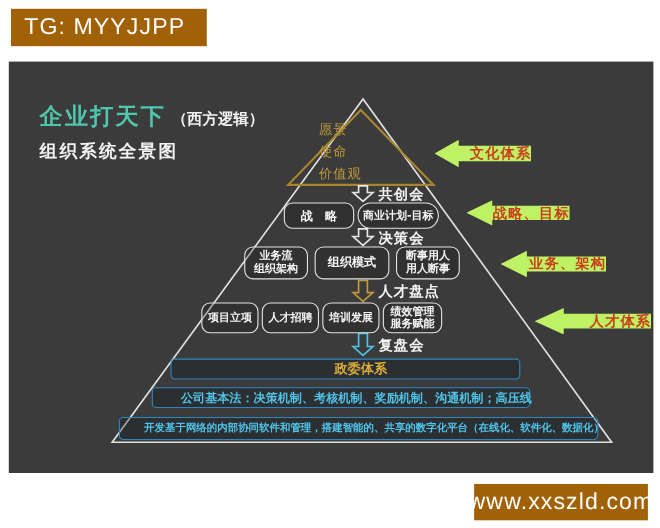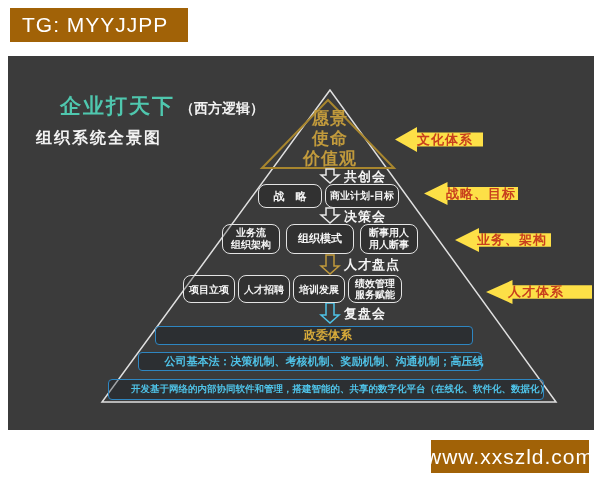--- a/index.html
+++ b/index.html
@@ -13,41 +13,41 @@
     background:#a16207; color:#ffffff; font-size:21px; letter-spacing:1px;
     display:flex; align-items:center; font-family:"Liberation Sans",sans-serif;
   }
   .tg-badge { left:10px; top:8px; width:178px; height:34px; padding-left:12px; }
   .www-badge { left:431px; top:440px; width:158px; height:33px; justify-content:center; }
   
   .panel { left:8px; top:56px; width:586px; height:374px; background:#3b3b3b; }
   .panel > * { position:absolute; }
   svg.layer { left:0; top:0; }
   
-  .title1 { left:28px; top:36px; white-space:nowrap;margin-left:24px; }
+  .title1 { left:28px; top:36px; white-space:nowrap; }
   .title-main { color:#4fc7ae; font-size:21px; font-weight:bold; letter-spacing:2px; }
   .title-paren { color:#f2f2f2; font-size:14px; font-weight:bold; }
   .title2 { left:28px; top:72px; color:#f2f2f2; font-size:16px; font-weight:bold; letter-spacing:2px; }
   
   .apex-text {
-    left:282px; top:52px; width:80px; text-align:center;
-    color:#c19a3c; font-size:17px; font-weight:bold; line-height:20px; letter-spacing:1px;
+    left:282px; top:52px; width:80px; 
+    color:#c19a3c; font-size:12px; font-weight:normal; line-height:20px; letter-spacing:1px;
   }
   
   .meet { left:336px; color:#f5f5f5; font-size:13px; font-weight:bold; white-space:nowrap; letter-spacing:1px; }
   .m1 { top:112px; } .m2 { top:152px; } .m3 { top:200px; } .m4 { top:249px; }
   
   .box {
     border:1.5px solid #e3e3e3; border-radius:8px; background:rgba(20,20,20,0.25);
     color:#f5f5f5; font-weight:bold; display:flex; flex-direction:column;
     align-items:center; justify-content:center; text-align:center; white-space:nowrap;
   }
   .row1 { top:128px; height:24px; font-size:11px; }
   .bx-strategy { left:250px; width:64px; }
-  .bx-plan { left:317px; width:74px; font-size:10px; }
+  .bx-plan { left:317px; width:74px; font-size:10px;border-radius:12px; }
   .row2 { top:168px; height:30px; font-size:10px; line-height:12px; }
   .bx-bizflow { left:214px; width:58px;align-items:center; }
   .bx-orgmode { left:278px; width:68px; font-size:11px; }
   .bx-judge { left:352px; width:58px; }
   .row3 { top:219px; height:28px; font-size:10px; line-height:11px; }
   .bx-r3-1 { left:175px; width:52px; }
   .bx-r3-2 { left:230px; width:52px; }
   .bx-r3-3 { left:285px; width:52px; }
   .bx-r3-4 { left:340px; width:54px; }
   .bx-r3-5 { left:397px; width:54px; }
@@ -55,22 +55,22 @@
   .bar {
     border:1.5px solid #2e86c1; border-radius:4px; background:rgba(10,20,30,0.3);
     display:flex; align-items:center; justify-content:center; white-space:nowrap; font-weight:bold;padding-left:28px;
   }
   .bar1 { left:147px; top:270px; width:318px; height:19px; font-size:12px; color:#f2f2f2; }
   .bar1 .gold-label { color:#d8ab3a; }
   .bar2 { left:130px; top:296px; width:344px; height:19px; font-size:11px; color:#4fc3e8; }
   .bar3 { left:100px; top:323px; width:436px; height:21px; font-size:9.5px; color:#4fc3e8; }
   
   .sarrow {
-    background:#fde047; color:#c8401e; font-size:13px; font-weight:bold;
-    display:flex; align-items:center; justify-content:flex-start; padding-left:22px;
+    background:#bef264; color:#c8401e; font-size:13px; font-weight:bold;
+    display:flex; align-items:center; justify-content:flex-end; padding-left:22px;
     clip-path:polygon(0 50%, 25% 0, 25% 22%, 100% 22%, 100% 78%, 25% 78%, 25% 100%);
     white-space:nowrap; letter-spacing:1px;
   }
   .sa1 { left:387px; top:71px;  width:88px;  height:25px; }
   .sa2 { left:416px; top:126px; width:94px;  height:23px; }
   .sa3 { left:447px; top:172px; width:96px;  height:24px; }
   .sa4 { left:478px; top:224px; width:106px; height:24px; }
 </style>
 </head>
 <body>

